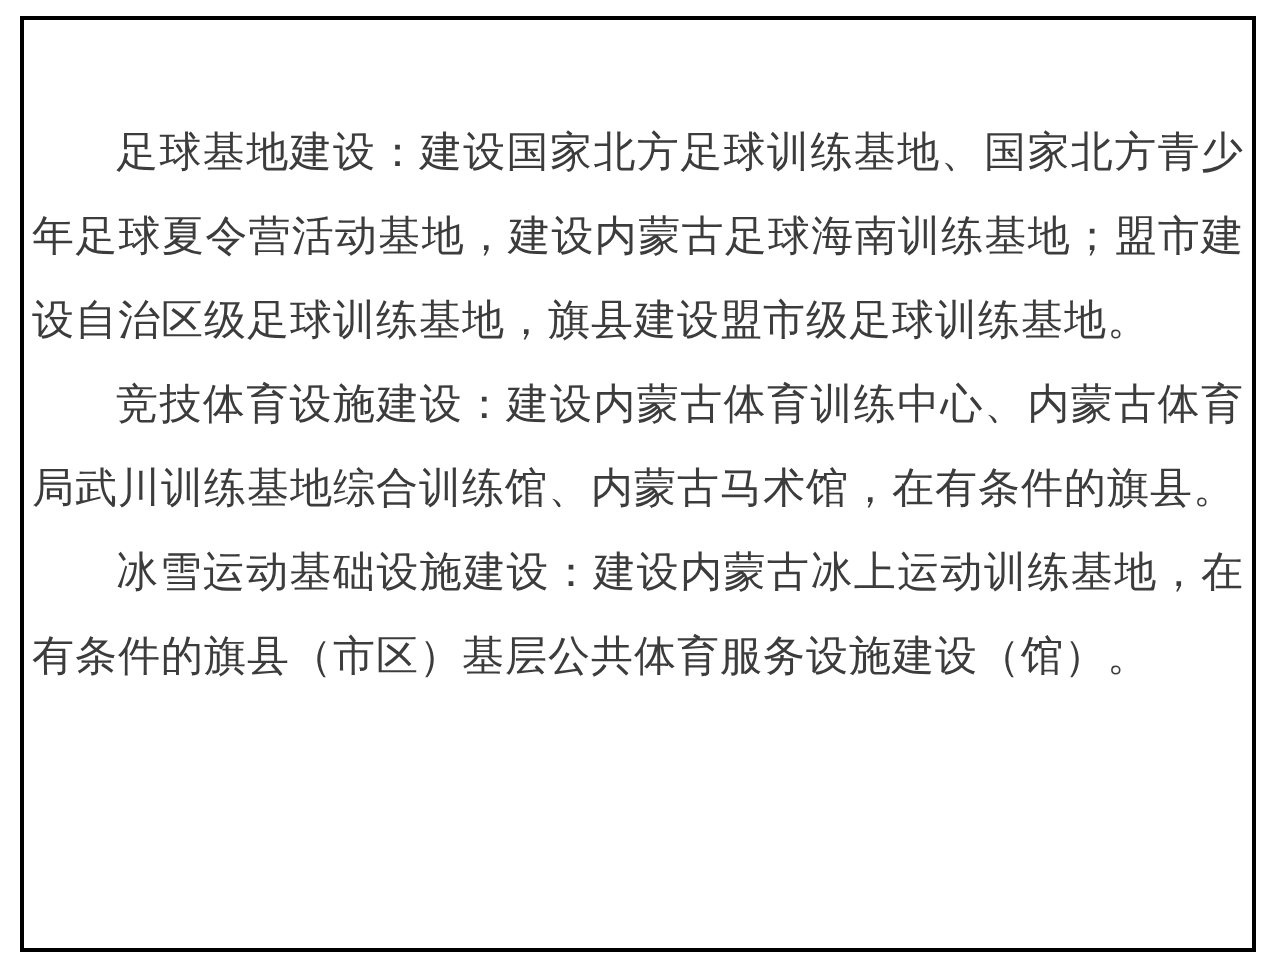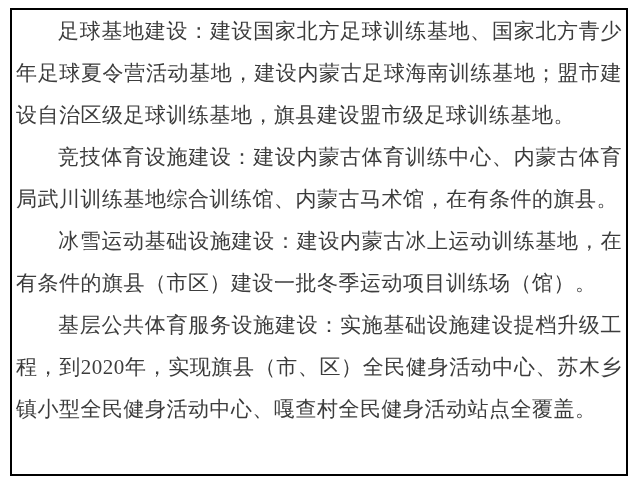--- a/index.html
+++ b/index.html
@@ -20,36 +20,36 @@
     top: 8px;
     width: 614px;
     height: 464px;
     border: 2px solid #000000;
     box-sizing: content-box;
     background: #ffffff;
     overflow: hidden;
   }
   .page-content {
     padding: 0 4px;
+    margin-top: 45px;
   }
   .page-content p {
     margin: 0;
     padding: 0;
     text-indent: 2em;
     font-size: 21px;
     line-height: 42px;
     color: #3c3c3c;
     text-align: justify;
     letter-spacing: 0.5px;
     word-break: break-all;
   }
 </style>
 </head>
 <body>
 
 <div class="page-frame">
   <div class="page-content">
     <p>足球基地建设：建设国家北方足球训练基地、国家北方青少年足球夏令营活动基地，建设内蒙古足球海南训练基地；盟市建设自治区级足球训练基地，旗县建设盟市级足球训练基地。</p>
     <p>竞技体育设施建设：建设内蒙古体育训练中心、内蒙古体育局武川训练基地综合训练馆、内蒙古马术馆，在有条件的旗县。</p>
-    <p>冰雪运动基础设施建设：建设内蒙古冰上运动训练基地，在有条件的旗县（市区）建设一批冬季运动项目训练场（馆）。</p>
-    <p>基层公共体育服务设施建设：实施基础设施建设提档升级工程，到2020年，实现旗县（市、区）全民健身活动中心、苏木乡镇小型全民健身活动中心、嘎查村全民健身活动站点全覆盖。</p>
+    <p>冰雪运动基础设施建设：建设内蒙古冰上运动训练基地，在有条件的旗县（市区）基层公共体育服务设施建设（馆）。</p>
   </div>
 </div>
 
 </body></html>

